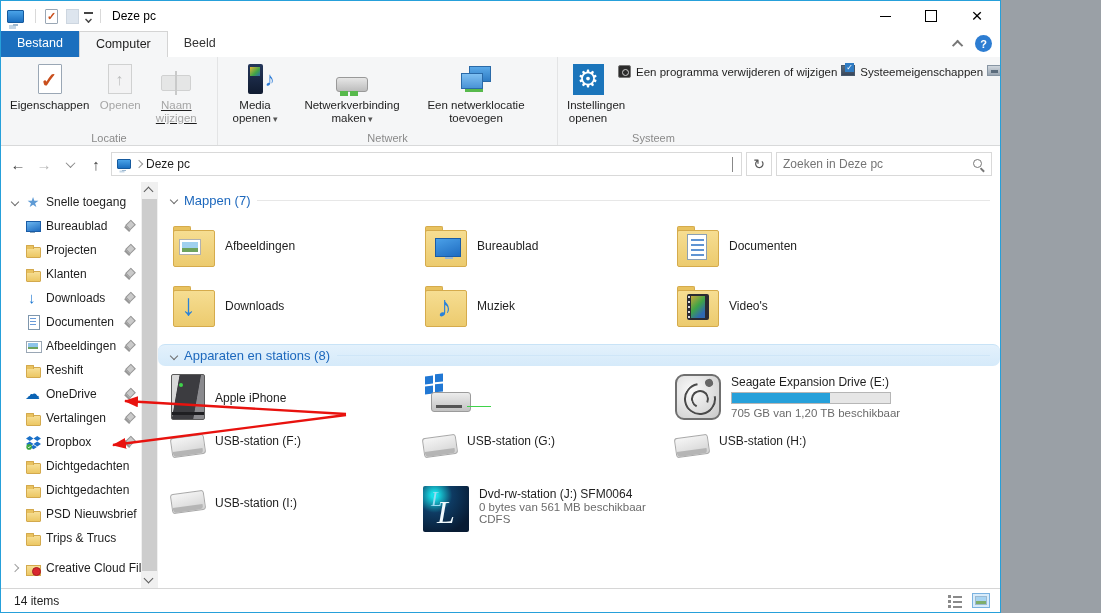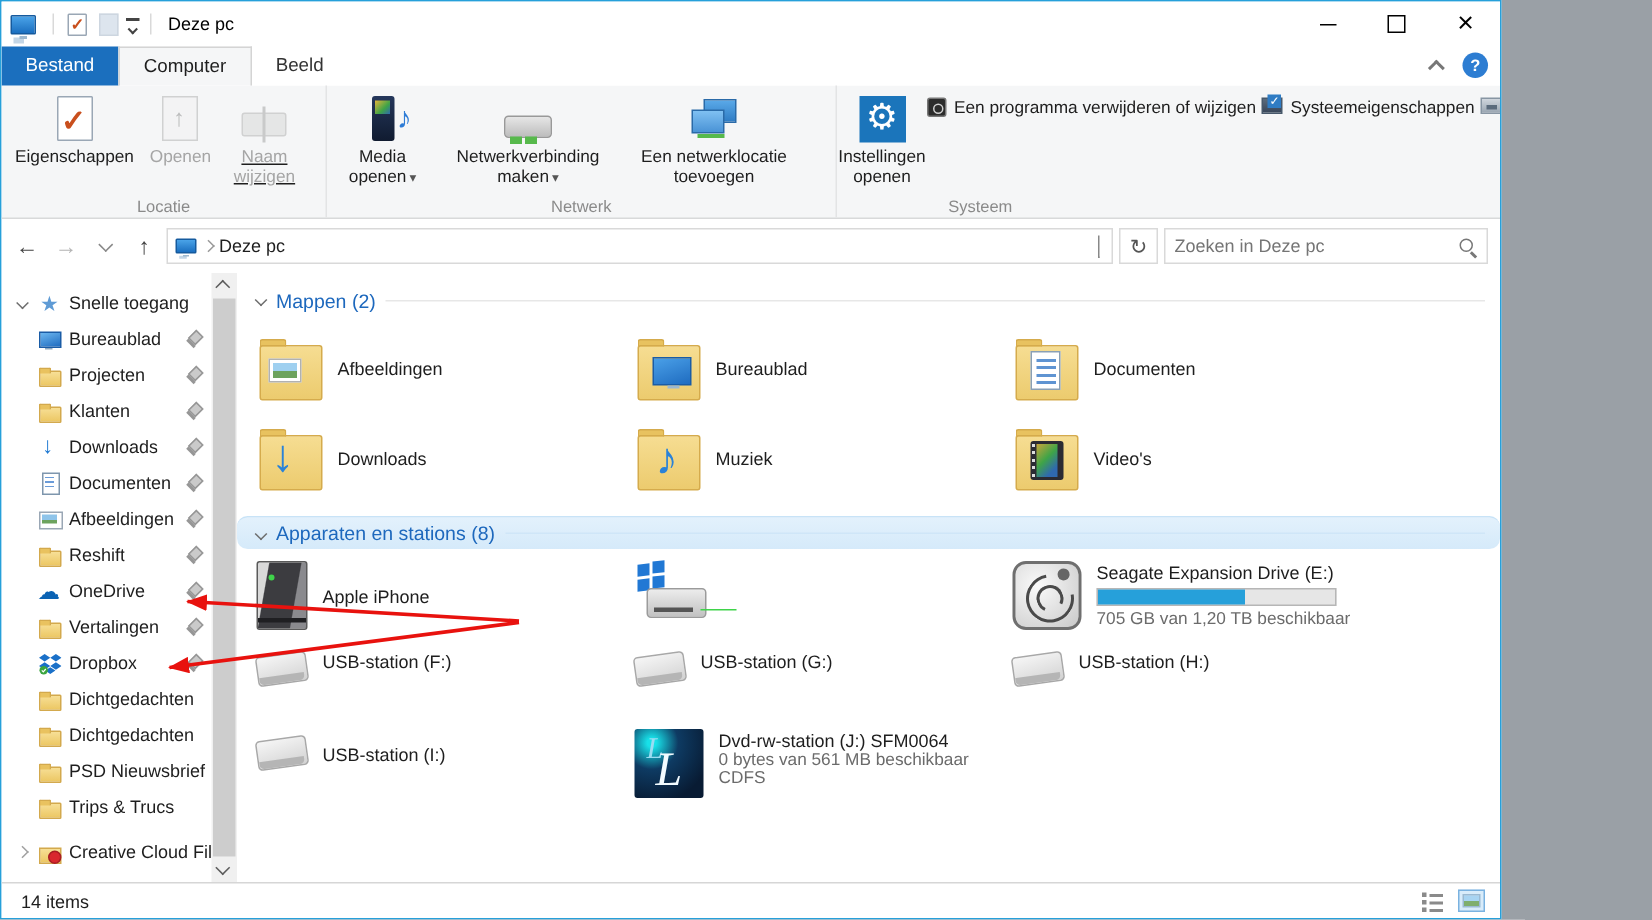--- a/index.html
+++ b/index.html
@@ -33,21 +33,21 @@
   .tab-active { background:#f5f6f7; border:1px solid #d4d4d4; border-bottom:none; color:#1e1e1e; }
   .tabrow-right { position:absolute; right:8px; top:4px; display:flex; align-items:center; gap:12px; }
   .chev-up { width:8px; height:8px; border-left:2px solid #777; border-top:2px solid #777; transform:rotate(45deg) translateY(2px); }
   .help-circle { width:17px; height:17px; border-radius:50%; background:#2d7dd2; color:#fff; font-size:11px; font-weight:bold; display:flex; align-items:center; justify-content:center; }
 
   
   .ribbon { height:89px; background:#f5f6f7; border-bottom:1px solid #d8d9da; display:flex; }
   .rgroup { position:relative; display:flex; align-items:flex-start; padding:2px 4px 16px 4px; }
   .rgroup + .rgroup { border-left:1px solid #e3e4e5; }
   .rgroup-label { position:absolute; bottom:1px; left:0; right:0; text-align:center; font-size:11px; color:#8a8a8a; }
-  .bigbtn { display:flex; flex-direction:column; align-items:center; padding:3px 5px; min-width:52px; max-width:118px; }
+  .bigbtn { display:flex; flex-direction:column; padding:3px 5px; min-width:52px; max-width:118px; }
   .bigbtn .blabel { margin-top:3px; font-size:11.5px; line-height:13px; text-align:center; color:#1e1e1e; }
   .bigbtn.disabled .blabel { color:#a5a5a5; }
   .bigbtn.disabled .bicon { opacity:.45; filter:grayscale(1); }
   .bicon { height:34px; display:flex; align-items:center; justify-content:center; position:relative; }
   .dd-caret::after { content:"▾"; font-size:9px; color:#555; margin-left:2px; }
 
   .ic-props { width:24px; height:30px; background:#fff; border:1px solid #9aa7b5; border-radius:1px; position:relative; }
   .ic-props::after { content:"✓"; position:absolute; left:2px; top:3px; color:#c94f1d; font-size:20px; font-weight:bold; }
   .ic-open { width:24px; height:30px; background:#eef2f6; border:1px solid #9aa7b5; position:relative; }
   .ic-open::after { content:"↑"; position:absolute; left:6px; top:6px; font-size:16px; color:#5b7globald; color:#5b7da0; font-weight:bold; }
@@ -446,21 +446,21 @@
     <div class="sscroll">
       <span class="sarr up"></span>
       <span class="thumb"></span>
       <span class="sarr down"></span>
     </div>
 
     <div class="content">
 
       <div class="sec-header">
         <span class="chev-expanded"></span>
-        <span class="sec-title">Mappen (2)</span>
+        <span class="sec-title">Mappen (7)</span>
         <span class="sec-rule"></span>
       </div>
       <div class="grid3">
         <div class="tile">
           <span class="ficon">
               <span class="ov ov-pic"></span>
             </span>
           <span class="tlabel">Afbeeldingen</span>
         </div>
         <div class="tile">

